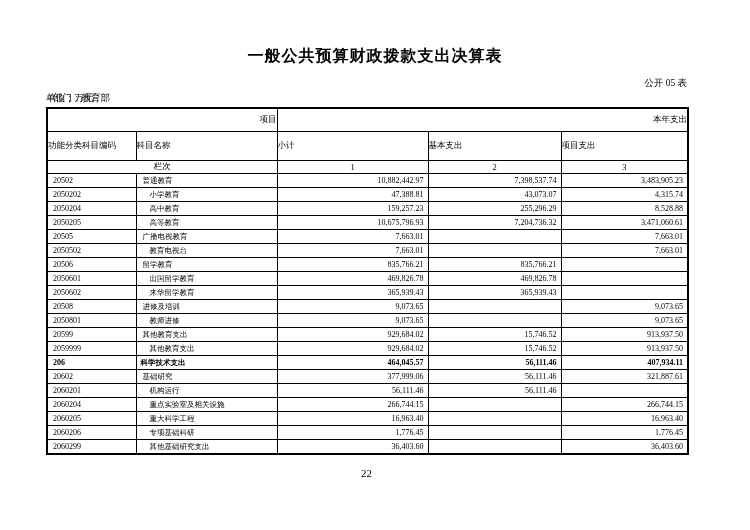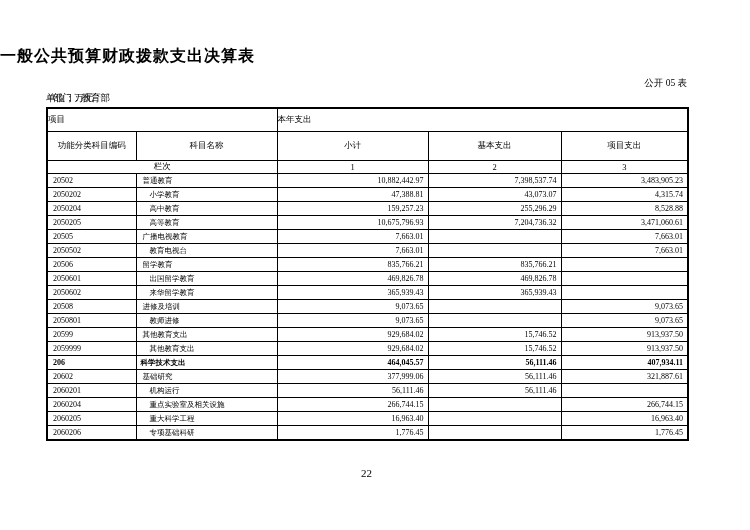--- a/index.html
+++ b/index.html
@@ -8,21 +8,21 @@
     background: #ffffff;
     font-family: "Liberation Serif", "DejaVu Serif", serif;
     color: #000;
     position: relative;
     overflow: hidden;
   }
   .page { position: relative; width: 750px; height: 530px; background: #fff; }
 
   .doc-title {
     position: absolute; top: 46px; left: 0; width: 750px;
-    text-align: left; font-size: 16px; font-weight: bold;
+    text-align: center; font-size: 16px; font-weight: bold;
     letter-spacing: 1px;
   }
   .table-code-label {
     position: absolute; top: 77px; left: 46px; width: 641px;
     text-align: right; font-size: 9.5px;
   }
   .dept-label {
     position: absolute; top: 92px; left: 53px;
     font-size: 9.5px;
   }
@@ -37,22 +37,22 @@
     border-collapse: collapse;
     table-layout: fixed;
     border: 2px solid #000;
   }
   table.budget th, table.budget td {
     border: 1px solid #000;
     font-weight: normal;
     overflow: hidden;
     white-space: nowrap;
   }
-  tr.hrow1 th { height: 23px; font-size: 8.5px; text-align: left; }
-  tr.hrow2 th { height: 29px; font-size: 8.5px; text-align: center; }
+  tr.hrow1 th { height: 23px; font-size: 8.5px; text-align: right; }
+  tr.hrow2 th { height: 29px; font-size: 8.5px; text-align: left; }
   tr.hrow3 th { height: 12px; font-size: 8.5px; text-align: center; }
   tbody td { height: 13.5px; font-size: 8px; line-height: 13px; }
   td.td-code { text-align: left; padding-left: 5px; font-size: 8px; font-family: Liberation Serif, serif; }
   td.td-name { text-align: left; font-size: 7.5px; }
   td.td-name.lvl0 { padding-left: 4px; }
   td.td-name.lvl1 { padding-left: 6px; }
   td.td-name.lvl2 { padding-left: 13px; }
   td.td-num { text-align: right; padding-right: 4px; }
   tr.bold td { font-weight: bold; }
 
@@ -227,18 +227,25 @@
           <td class="td-num"></td>
           <td class="td-num">16,963.40</td>
         </tr>
         <tr>
           <td class="td-code">2060206</td>
           <td class="td-name lvl2">专项基础科研</td>
           <td class="td-num">1,776.45</td>
           <td class="td-num"></td>
           <td class="td-num">1,776.45</td>
         </tr>
+        <tr>
+          <td class="td-code">2060299</td>
+          <td class="td-name lvl2">其他基础研究支出</td>
+          <td class="td-num">36,403.60</td>
+          <td class="td-num"></td>
+          <td class="td-num">36,403.60</td>
+        </tr>
       </tbody>
   </table>
 
   <div class="page-number">22</div>
 
 </div>
 
 </body></html>

